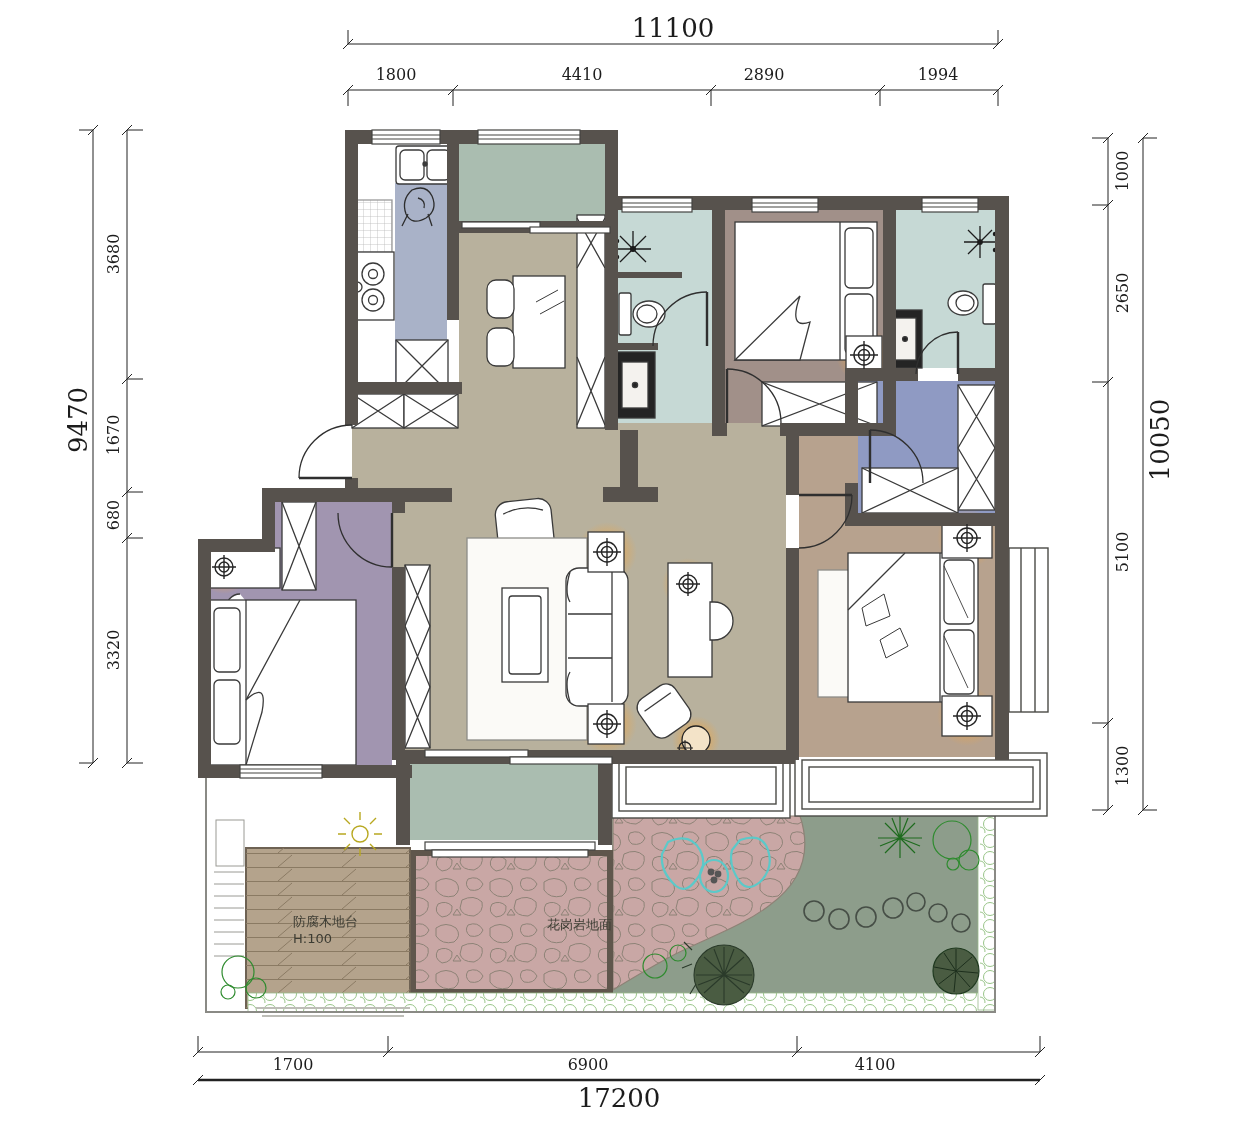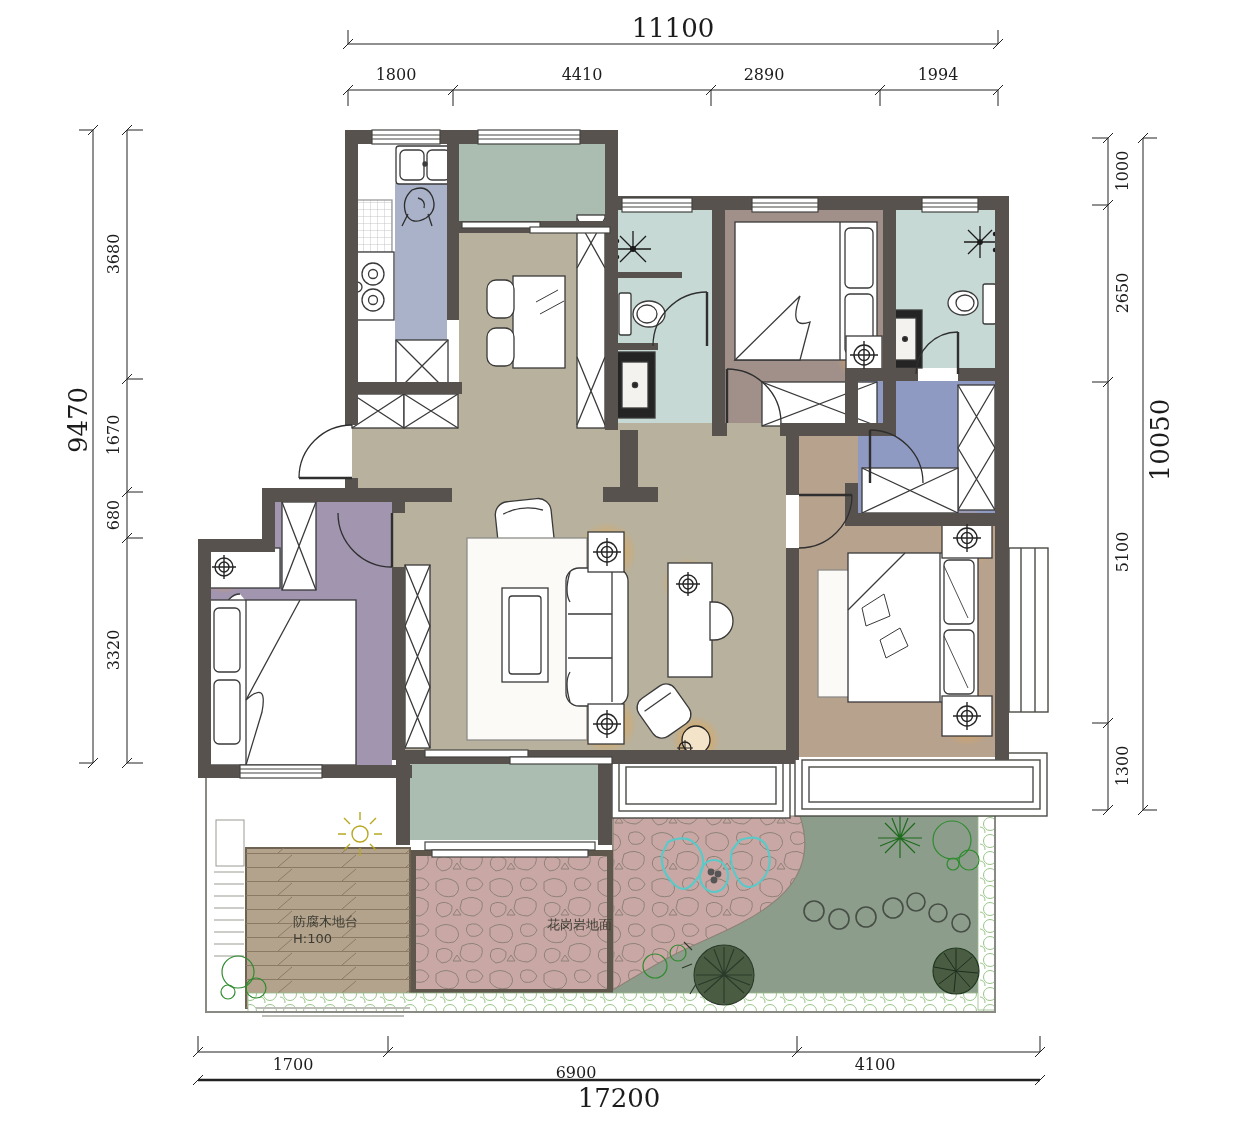--- a/index.html
+++ b/index.html
@@ -520,21 +520,21 @@
 <div class="dim-label-v" style="left:113px;top:515px;">680</div>
 <div class="dim-label-v" style="left:113px;top:650px;">3320</div>
 
 <div class="dim-label-v-lg" style="left:1160px;top:440px;">10050</div>
 <div class="dim-label-v" style="left:1122px;top:171px;">1000</div>
 <div class="dim-label-v" style="left:1122px;top:293px;">2650</div>
 <div class="dim-label-v" style="left:1122px;top:552px;">5100</div>
 <div class="dim-label-v" style="left:1122px;top:766px;">1300</div>
 
 <div class="dim-label" style="left:293px;top:1064px;">1700</div>
-<div class="dim-label" style="left:576px;top:1064px;margin-top:8px;">6900</div>
+<div class="dim-label" style="left:588px;top:1064px;">6900</div>
 <div class="dim-label" style="left:875px;top:1064px;">4100</div>
 <div class="dim-label-lg" style="left:619px;top:1098px;">17200</div>
 
 <div class="plan-label" style="left:293px;top:913px;">
   <div>防腐木地台</div>
   <div>H:100</div>
 </div>
 <div class="plan-label" style="left:547px;top:916px;">花岗岩地面</div>
 
 </div>

